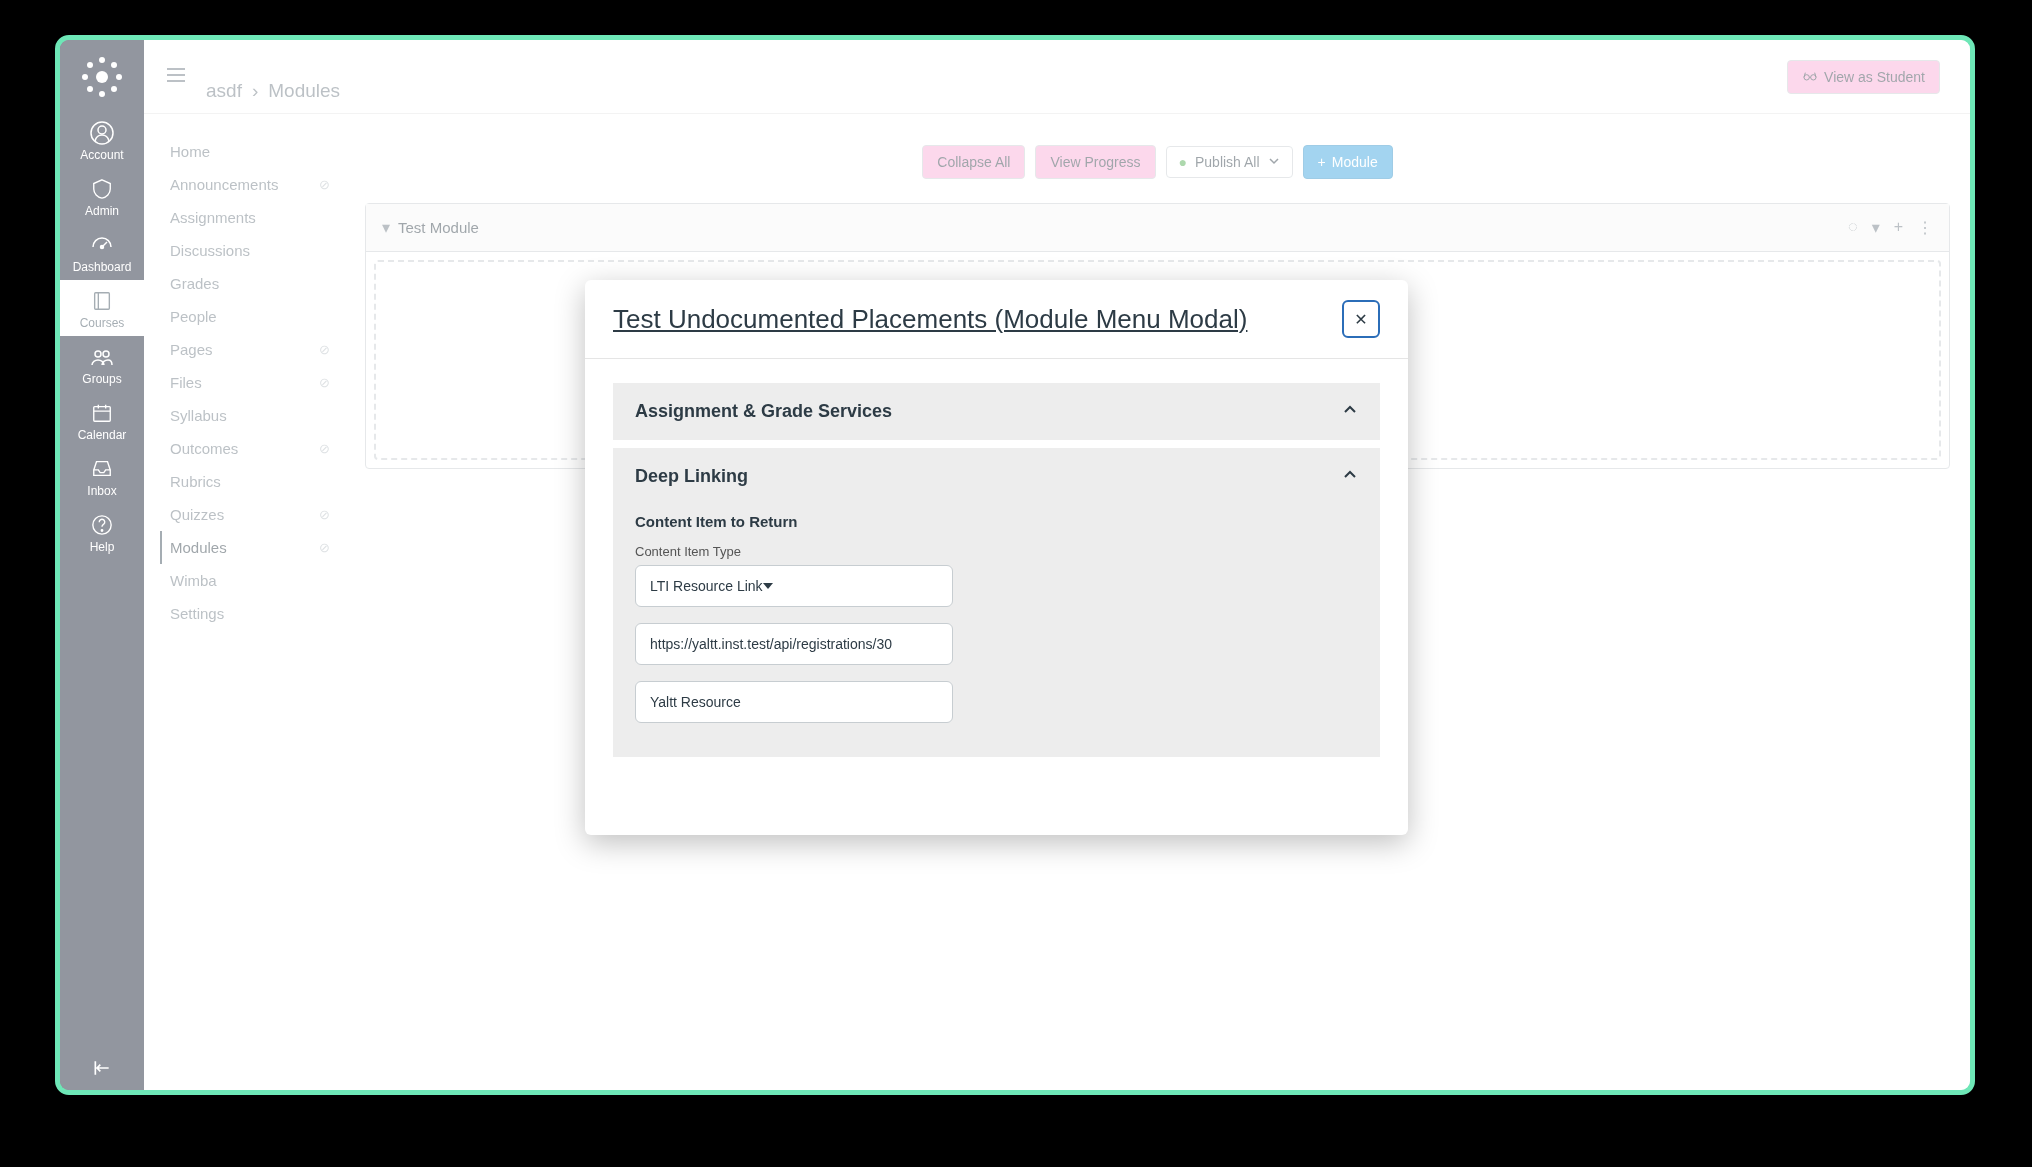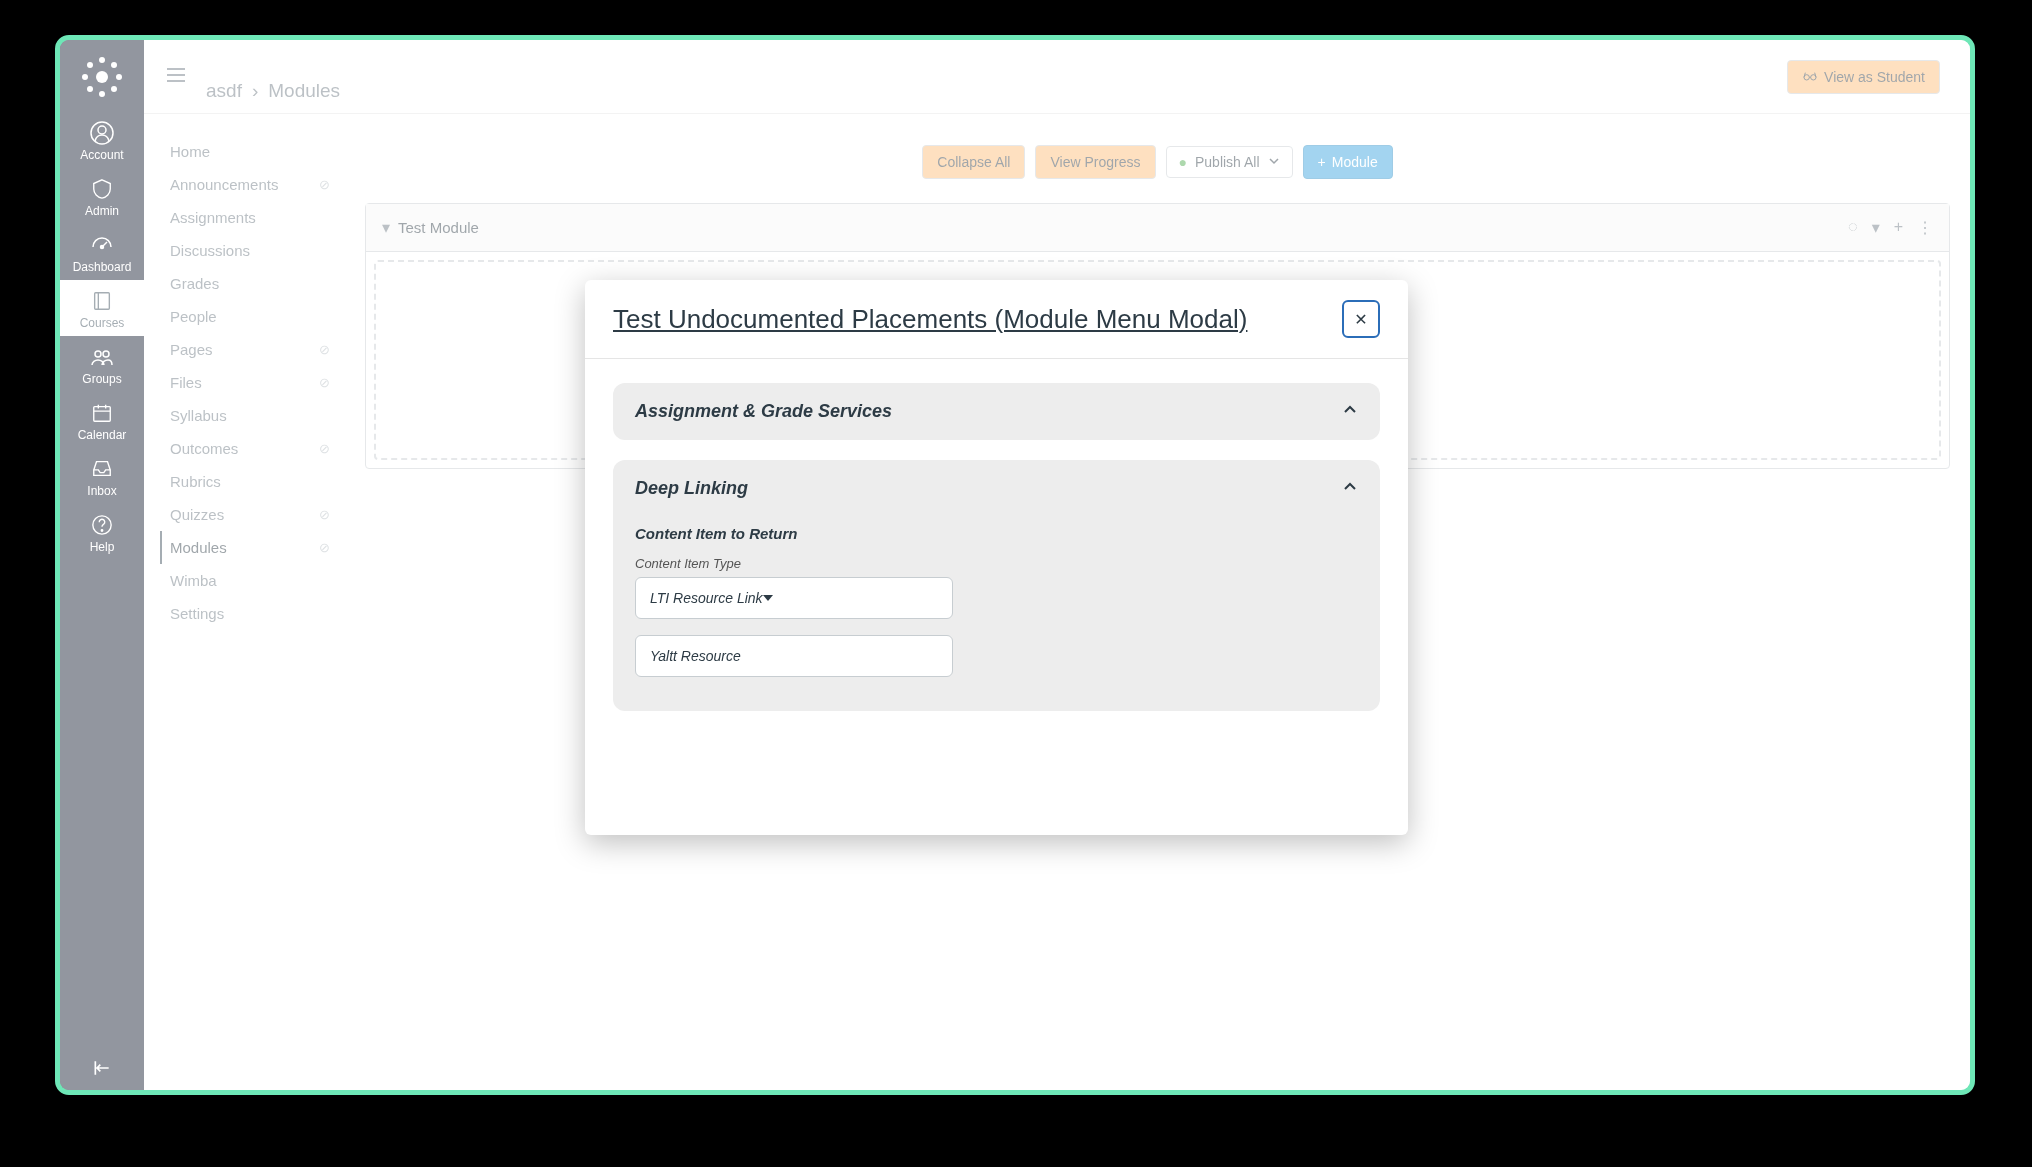--- a/index.html
+++ b/index.html
@@ -95,21 +95,21 @@
   color: #6b7780;
   font-size: 19px;
   display: flex;
   align-items: center;
   gap: 10px;
   margin-top: 28px;
 }
 .breadcrumb a { color: #6b7780; text-decoration: none; }
 .header-spacer { flex: 1; }
 .btn {
-  background: #fdba74;
+  background: #f9a8d4;
   border: 1px solid #c7cdd1;
   border-radius: 4px;
   padding: 8px 14px;
   font-size: 14px;
   color: #2d3b45;
   cursor: pointer;
   display: inline-flex;
   align-items: center;
   gap: 6px;
 }
@@ -230,23 +230,22 @@
 .modal-body {
   padding: 24px 28px 10px;
   height: 476px;
   overflow-y: auto;
   position: relative;
 }
 .modal-body::-webkit-scrollbar { width: 10px; }
 .modal-body::-webkit-scrollbar-thumb { background: #c7cdd1; border-radius: 5px; }
 .accordion {
   background: #ededed;
-  border-radius: 12px;
-  margin-bottom: 20px;
-  font-style: italic;
+  border-radius: 0;
+  margin-bottom: 8px;
 }
 .accordion-header {
   display: flex;
   align-items: center;
   justify-content: space-between;
   padding: 18px 22px;
   cursor: pointer;
 }
 .accordion-title {
   font-size: 18px;
@@ -528,19 +527,22 @@
               </svg></div>
         </div>
         <div class="accordion-body">
           <div class="section-label">Content Item to Return</div>
           <div class="field-label">Content Item Type</div>
           <div class="select">
             <span>LTI Resource Link</span>
             <span class="triangle-down"></span>
           </div>
           <div class="text-input">
+            <span style="white-space:nowrap;overflow:hidden">https://yaltt.inst.test/api/registrations/30</span>
+          </div>
+          <div class="text-input">
             <span>Yaltt Resource</span>
           </div>
         </div>
       </div>
     </div>
   </div>
 </div>
 
 </body></html>

